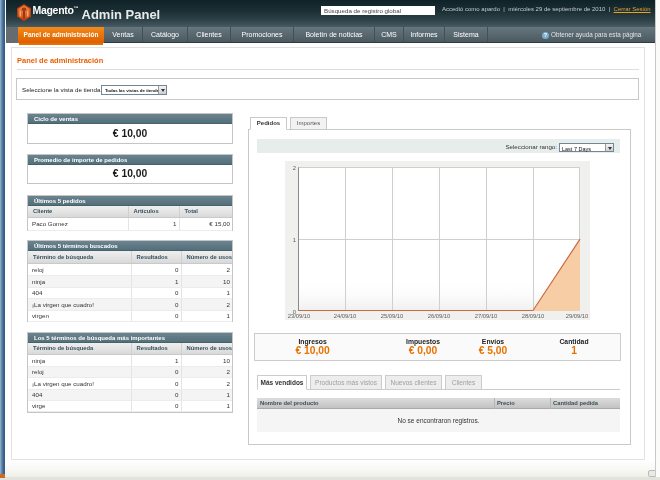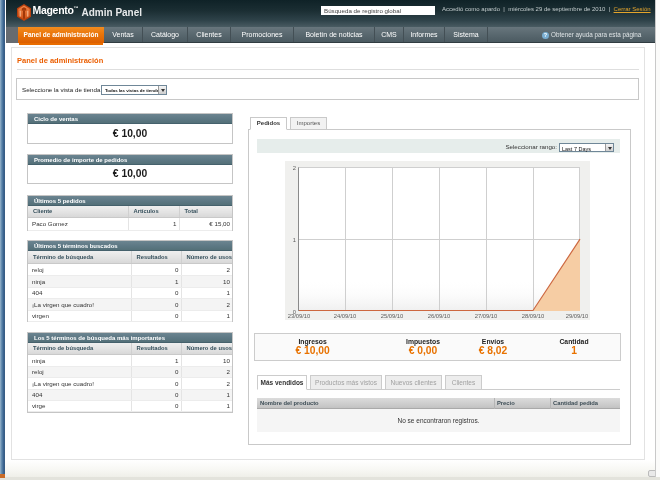--- a/index.html
+++ b/index.html
@@ -62,21 +62,21 @@
       </linearGradient>
         </defs>
       <polygon points="7,0 14,4.2 14,12.8 7,17 0,12.8 0,4.2" fill="#b8400e"></polygon>
       <polygon points="7,1.6 12.7,5 12.7,12 7,15.4 1.3,12 1.3,5" fill="url(#lg)"></polygon>
       <polygon points="7,3.2 9.2,4.5 9.2,7 7,5.7 4.8,7 4.8,4.5" fill="#a03708"></polygon>
       <rect x="6" y="6.2" width="2" height="8.6" fill="#a03708"></rect>
       <rect x="2.6" y="6.8" width="1.5" height="5.8" fill="#f5b68d" opacity=".8"></rect>
       <rect x="9.9" y="6.8" width="1.5" height="5.8" fill="#f5b68d" opacity=".8"></rect>
     </svg>
     <span class="abs" style="left:26.5px;top:4px;font-size:10.5px;font-weight:bold;color:#fff;letter-spacing:-0.3px">Magento<span style="font-size:5px;vertical-align:4px">™</span></span>
-    <span class="abs" style="left:75.5px;top:6.5px;font-size:10px;font-weight:bold;color:#e8eaeb">Admin Panel</span>
+    <span class="abs" style="left:75.5px;top:6.5px;font-size:13px;font-weight:bold;color:#e8eaeb">Admin Panel</span>
     <div class="abs" style="left:315px;top:5.5px;width:114px;height:9px;background:#fff;">
       <span style="position:absolute;left:3px;top:1.5px;font-size:6.2px;color:#444">Búsqueda de registro global</span>
     </div>
     <span class="abs" style="left:436px;top:6px;font-size:6px;color:#c3cccd;white-space:nowrap">Accedió como apardo &nbsp;|&nbsp; miércoles 29 de septiembre de 2010 &nbsp;|&nbsp; <span style="color:#e3a42b;text-decoration:underline">Cerrar Sesión</span></span>
   </div>
 
   <div class="abs" id="nav">
     <div style="position:absolute;left:0;top:0;width:12px;height:16px;background:#666b70"></div>
       <div id="activetab">Panel de administración</div>
     <div class="navitem" style="left:98px;width:39px">Ventas</div>
@@ -271,21 +271,21 @@
       <div class="tot" style="left:57.6px">
           <div class="tl">Ingresos</div>
           <div class="tv">€ 10,00</div>
         </div>
       <div class="tot" style="left:168px">
           <div class="tl">Impuestos</div>
           <div class="tv">€ 0,00</div>
         </div>
       <div class="tot" style="left:238px">
           <div class="tl">Envíos</div>
-          <div class="tv">€ 8,02</div>
+          <div class="tv">€ 5,00</div>
         </div>
       <div class="tot" style="left:319px">
           <div class="tl">Cantidad</div>
           <div class="tv">1</div>
         </div>
     </div>
 
     <div class="btab active" style="left:9px;top:258px;width:50px">Más vendidos</div>
     <div class="btab" style="left:62px;top:258px;width:72px">Productos más vistos</div>
     <div class="btab" style="left:137px;top:258px;width:57px">Nuevos clientes</div>

